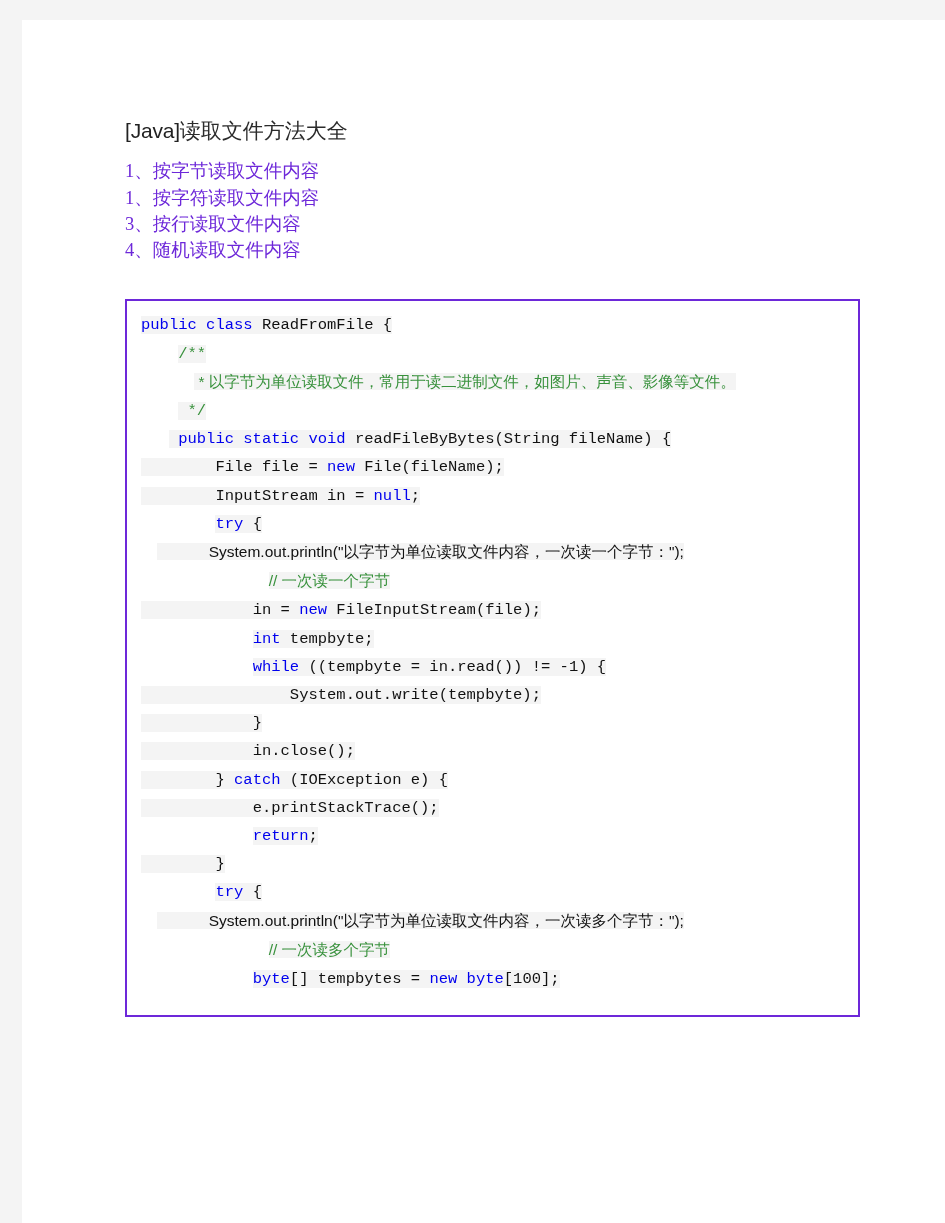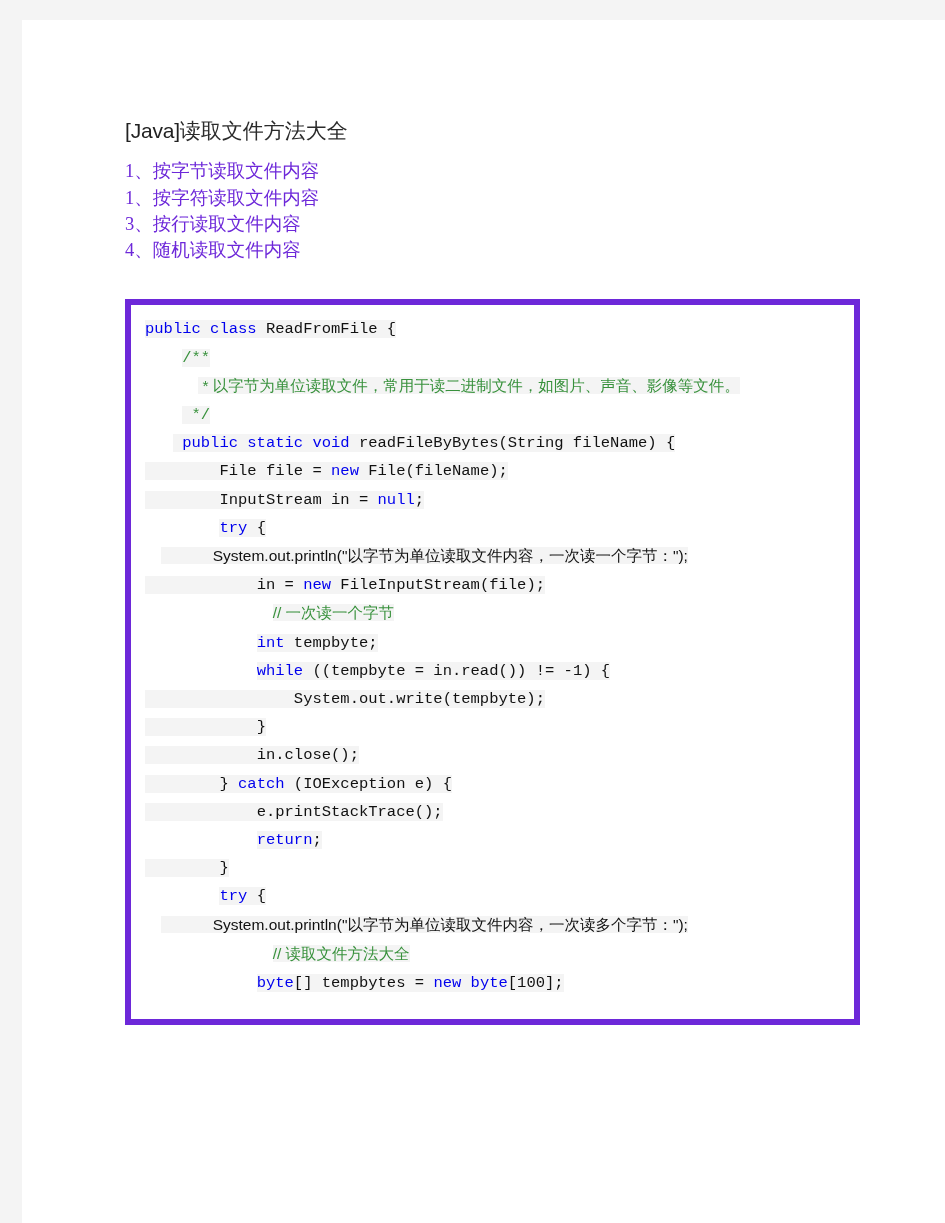--- a/index.html
+++ b/index.html
@@ -56,21 +56,21 @@
     line-height: 1.42;
     color: #6d28d9;
     font-family: "Liberation Serif", serif;
     white-space: nowrap;
   }
 
   
   #code-block {
     box-sizing: border-box;
     width: 735px;
-    border: 6px solid #6d28d9;
+    border: 2px solid #6d28d9;
     background: #ffffff;
     padding: 10px 0 22px 0;
   }
   #code-body {
     margin: 0;
     padding: 0 8px 0 14px;
     font-family: "Liberation Mono", monospace;
     font-size: 15.5px;
     line-height: 1.82;
     color: #111111;
@@ -110,32 +110,32 @@
     <div id="code-block">
       <pre id="code-body"><span class="ln"><span class="hl kw">public class </span><span class="hl txt">ReadFromFile {</span>
 </span><span class="ln"><span class="">    </span><span class="hl cmt">/**</span>
 </span><span class="ln"><span class="">    </span><span class="hl cmt cjk"> * 以字节为单位读取文件，常用于读二进制文件，如图片、声音、影像等文件。</span>
 </span><span class="ln"><span class="">    </span><span class="hl cmt"> */</span>
 </span><span class="ln"><span class="">   </span><span class="hl kw"> public static void </span><span class="hl txt">readFileByBytes(String fileName) {</span>
 </span><span class="ln"><span class="hl txt">        File file = </span><span class="hl kw">new </span><span class="hl txt">File(fileName);</span>
 </span><span class="ln"><span class="hl txt">        InputStream in = </span><span class="hl kw">null</span><span class="hl txt">;</span>
 </span><span class="ln"><span class="">        </span><span class="hl kw">try </span><span class="hl txt">{</span>
 </span><span class="ln"><span class="hl txt cjk">            System.out.println("以字节为单位读取文件内容，一次读一个字节：");</span>
+</span><span class="ln"><span class="">            </span><span class="hl cmt cjk">// 一次读一个字节</span>
 </span><span class="ln"><span class="hl txt">            in = </span><span class="hl kw">new </span><span class="hl txt">FileInputStream(file);</span>
-</span><span class="ln"><span class="">            </span><span class="hl cmt cjk">// 一次读一个字节</span>
 </span><span class="ln"><span class="">            </span><span class="hl kw">int </span><span class="hl txt">tempbyte;</span>
 </span><span class="ln"><span class="">            </span><span class="hl kw">while </span><span class="hl txt">((tempbyte = in.read()) != -1) {</span>
 </span><span class="ln"><span class="hl txt">                System.out.write(tempbyte);</span>
 </span><span class="ln"><span class="hl txt">            }</span>
 </span><span class="ln"><span class="hl txt">            in.close();</span>
 </span><span class="ln"><span class="hl txt">        } </span><span class="hl kw">catch </span><span class="hl txt">(IOException e) {</span>
 </span><span class="ln"><span class="hl txt">            e.printStackTrace();</span>
 </span><span class="ln"><span class="">            </span><span class="hl kw">return</span><span class="hl txt">;</span>
 </span><span class="ln"><span class="hl txt">        }</span>
 </span><span class="ln"><span class="">        </span><span class="hl kw">try </span><span class="hl txt">{</span>
 </span><span class="ln"><span class="hl txt cjk">            System.out.println("以字节为单位读取文件内容，一次读多个字节：");</span>
-</span><span class="ln"><span class="">            </span><span class="hl cmt cjk">// 读取文件方法大全</span>
+</span><span class="ln"><span class="">            </span><span class="hl cmt cjk">// 一次读多个字节</span>
 </span><span class="ln"><span class="">            </span><span class="hl kw">byte</span><span class="hl txt">[] tempbytes = </span><span class="hl kw">new byte</span><span class="hl txt">[100];</span>
 </span></pre>
     </div>
 
   </div>
 </div>
 
 </body></html>

